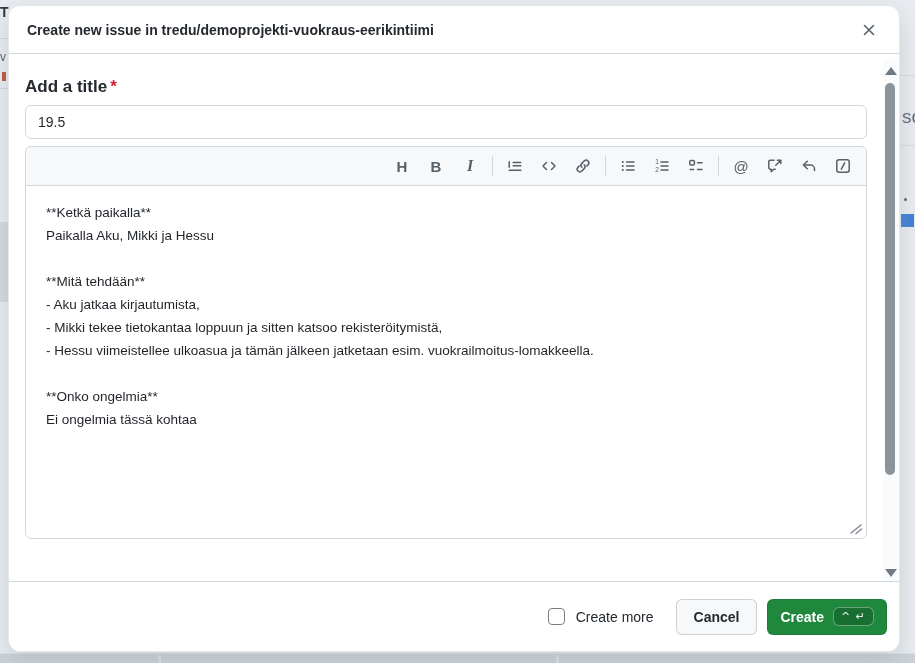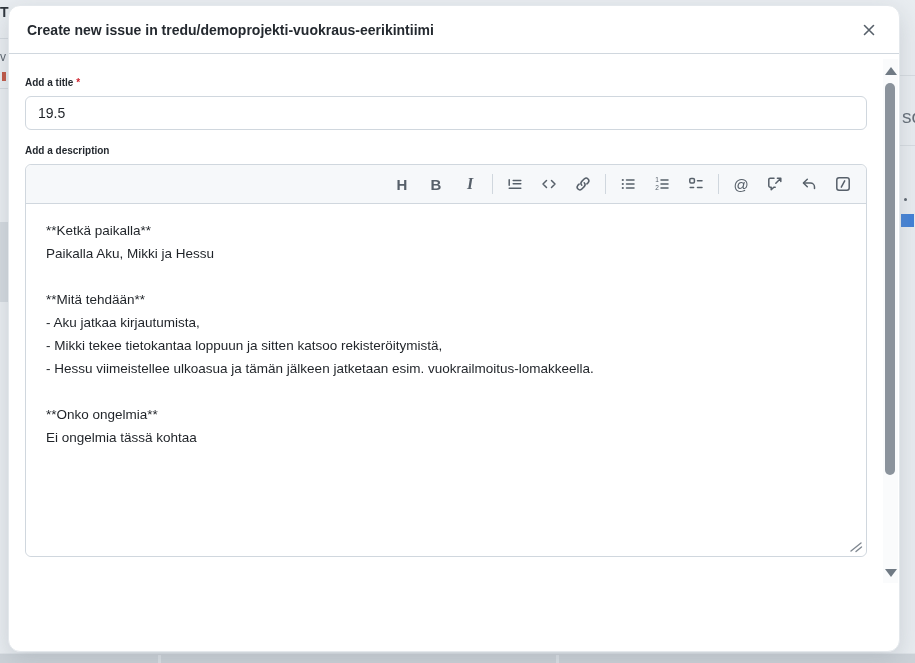--- a/index.html
+++ b/index.html
@@ -41,27 +41,27 @@
   }
   .modal-title { font-size:14px; font-weight:700; color:#24292f; flex:1; }
   .close-btn {
     width:32px; height:32px; border:0; background:transparent; cursor:pointer;
     display:flex; align-items:center; justify-content:center; border-radius:6px; color:#57606a;
   }
 
   .modal-body { position:absolute; left:0; top:49px; right:0; bottom:71px; padding:22px 0 0 16px; }
   .content-col { width:842px; }
 
-  .field-label { font-size:10px; font-weight:700; color:#24292f; margin-bottom:8px; }
+  .field-label { font-size:17px; font-weight:700; color:#24292f; margin-bottom:8px; }
   .req { color:#cf222e; font-weight:700; margin-left:3px; }
 
   .title-input {
     width:100%; height:34px; border:1px solid #d0d7de; border-radius:6px;
     padding:12px 12px; font-size:14px; font-family:"Liberation Sans", sans-serif; color:#1f2328;
-    background:#fff; outline:none; margin-bottom:15px;
+    background:#fff; outline:none; margin-bottom:7px;
   }
 
   
   .editor { border:1px solid #d0d7de; border-radius:6px; background:#fff; }
   .editor-head {
     background:#f6f8fa; border-bottom:1px solid #d0d7de; border-radius:6px 6px 0 0;
     height:39px; display:flex; align-items:stretch; padding-left:8px;
   }
   .tabs { display:flex; }
   .tab {
@@ -171,21 +171,20 @@
   </div>
 
   <div class="modal-body">
     <div class="content-col">
 
       <div class="field-label">
         <span>Add a title</span><span class="req">*</span>
       </div>
       <input class="title-input" type="text" value="19.5" style="">
 
-      <div class="field-label">Add a description</div>
 
       <div class="editor">
         <div class="editor-head">
           <div class="tabs">
           </div>
           <div class="toolbar">
             <button class="tb-btn">
                 <span class="tb-letter">H</span>
               </button>
             <button class="tb-btn">
@@ -275,14 +274,25 @@
       </div>
     </div>
   </div>
 
   <div class="dlg-scrollbar">
     <div class="sb-arrow sb-up"></div>
     <div class="sb-thumb"></div>
     <div class="sb-arrow sb-down"></div>
   </div>
 
+  <div class="modal-footer">
+    <label class="create-more">
+      <span class="checkbox"></span>
+      <span class="create-more-text">Create more</span>
+    </label>
+    <button class="btn btn-cancel">Cancel</button>
+    <button class="btn btn-create">
+      <span>Create</span>
+      <span class="kbd-hint">^ ↵</span>
+    </button>
+  </div>
 
 </div>
 
 </body></html>

